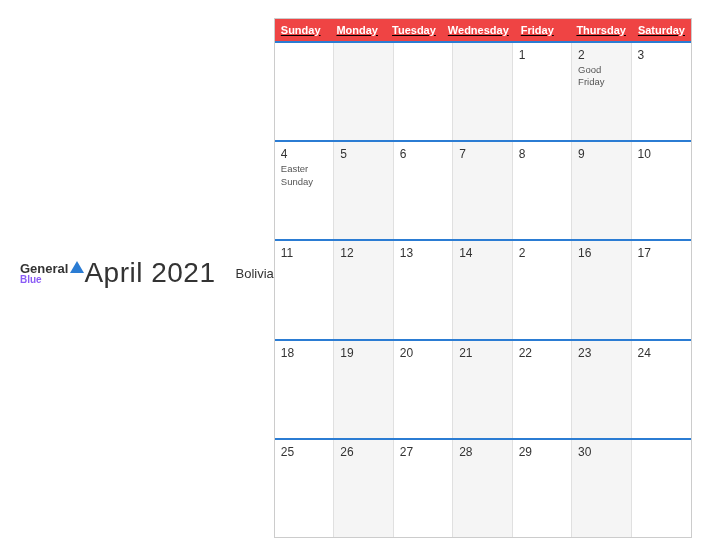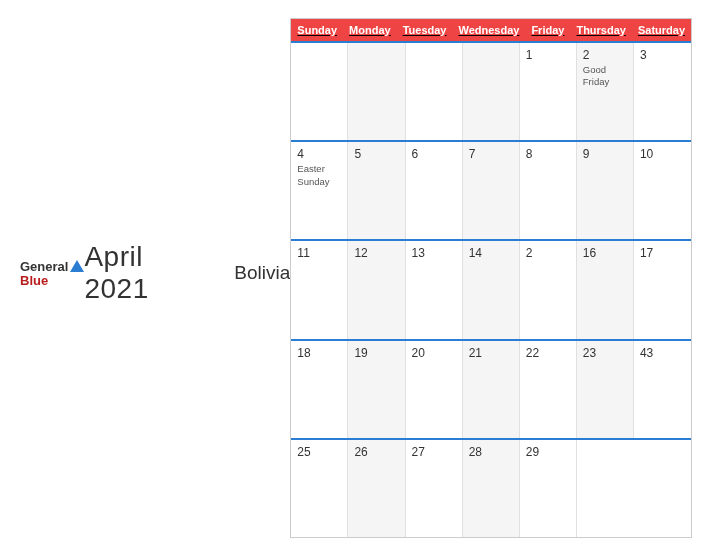--- a/index.html
+++ b/index.html
@@ -24,23 +24,23 @@
       justify-content: space-between;
       margin-bottom: 10px;
     }
     .logo-text-general {
       font-size: 13px;
       font-weight: bold;
       color: #333;
       line-height: 1;
     }
     .logo-text-blue {
-      font-size: 13px;
+      font-size: 10px;
       font-weight: bold;
-      color: #b91c1c;
+      color: #8b5cf6;
       line-height: 1;
     }
     .logo-triangle {
       width: 0;
       height: 0;
       border-left: 7px solid transparent;
       border-right: 7px solid transparent;
       border-bottom: 12px solid #2b7cd3;
       margin-left: 2px;
       margin-bottom: 2px;
@@ -54,21 +54,21 @@
       display: flex;
       align-items: center;
     }
     .calendar-title {
       font-size: 28px;
       color: #333;
       font-weight: normal;
       letter-spacing: 0.5px;
     }
     .country-label {
-      font-size: 19px;
+      font-size: 13px;
       color: #333;
       font-weight: normal;
       padding-left: 20px;
     }
     
     .calendar {
       flex: 1;
       display: flex;
       flex-direction: column;
       border: 1px solid #ccc;
@@ -230,36 +230,39 @@
           <div class="cal-cell alt-bg">
             <span class="day-num">21</span>
           </div>
           <div class="cal-cell">
             <span class="day-num">22</span>
           </div>
           <div class="cal-cell alt-bg">
             <span class="day-num">23</span>
           </div>
           <div class="cal-cell">
-            <span class="day-num">43</span>
+            <span class="day-num">24</span>
           </div>
         </div>
         <div class="cal-week">
           <div class="cal-cell">
             <span class="day-num">25</span>
           </div>
           <div class="cal-cell alt-bg">
             <span class="day-num">26</span>
           </div>
           <div class="cal-cell">
             <span class="day-num">27</span>
           </div>
           <div class="cal-cell alt-bg">
             <span class="day-num">28</span>
           </div>
           <div class="cal-cell">
             <span class="day-num">29</span>
+          </div>
+          <div class="cal-cell alt-bg">
+            <span class="day-num">30</span>
           </div>
           <div class="cal-cell"></div>
         </div>
       </div>
   </div>
 </div>
 
 </body></html>

